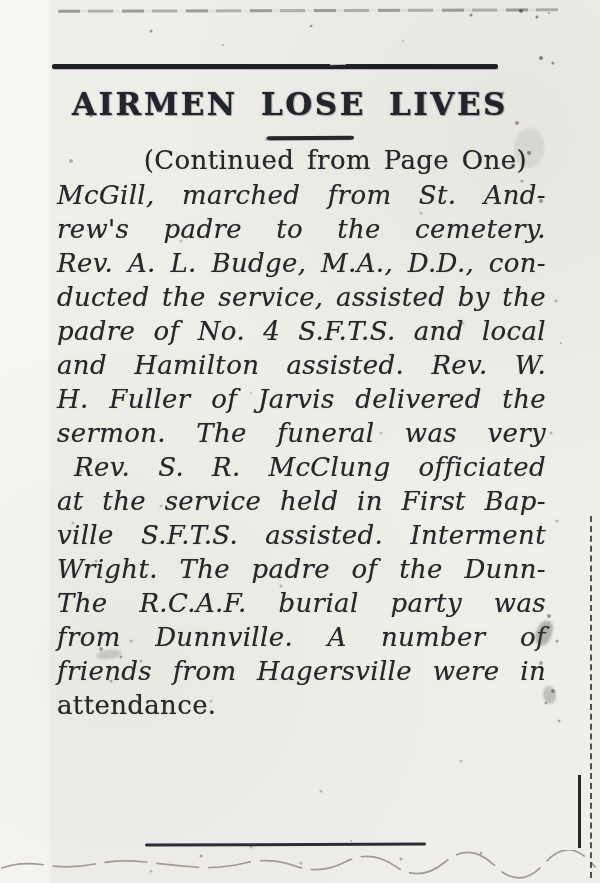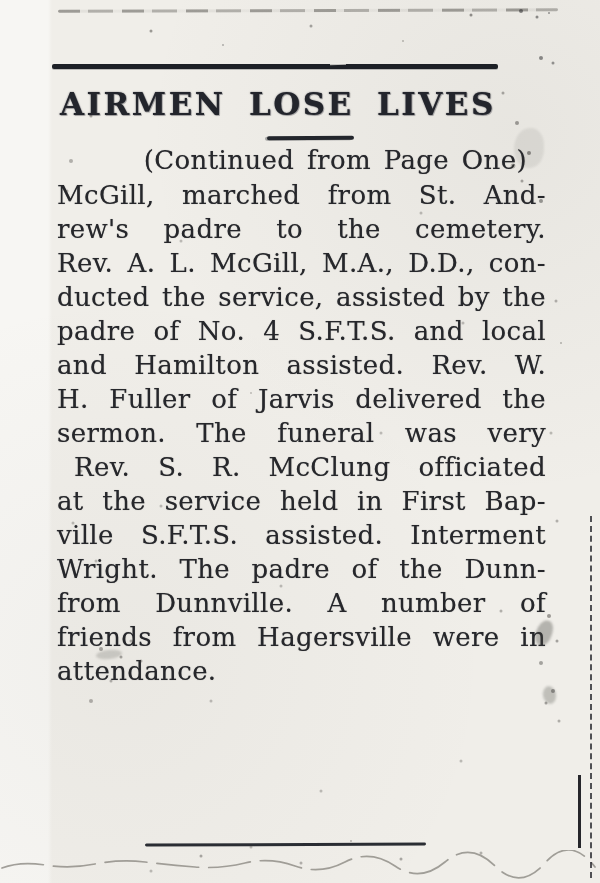--- a/index.html
+++ b/index.html
@@ -33,21 +33,21 @@
     border-radius: 2px;
     box-shadow: 0 1px 0 rgba(29,32,38,0.25);
   }
   .top-rule::after { 
     content:""; position:absolute; left:278px; top:-1.5px; width:16px; height:2px;
     background:#f0eee9; opacity:.8; transform: rotate(-2deg);
   }
 
   .headline {
     position: absolute; top: 86px; left: 60px; width: 460px; margin: 0;
-    font-size: 31px; font-weight: bold; text-align: left;
+    font-size: 31px; font-weight: bold; text-align: center;
     letter-spacing: 2.5px; word-spacing: 10px;
     color: #23252c;
     text-shadow: 0 0 1.6px rgba(30,32,42,0.65), 1px 0.5px 0.5px rgba(30,32,42,0.25);
   }
 
   .sub-rule {
     position: absolute; top: 136px; left: 267px; width: 87px; height: 3.5px;
     background: #23262c; border-radius: 2px; transform: rotate(-0.3deg);
     box-shadow: -2px 0.5px 0.5px rgba(35,38,44,0.35);
   }
@@ -57,21 +57,21 @@
     font-size: 26px; text-align: right; letter-spacing: 0.4px; word-spacing: 4px;
     text-shadow: 0 0 0.8px rgba(38,39,43,0.55);
   }
 
   .body-col {
     position: absolute; top: 178px; left: 57px; width: 489px;
     font-size: 26px; line-height: 34px; letter-spacing: 0.35px; word-spacing: 2px;
     text-shadow: 0 0 0.8px rgba(38,39,43,0.5);
   }
   .ln { white-space: nowrap; }
-  .just { text-align: justify; text-align-last: justify; white-space: normal; }
+  .just { text-align: justify; text-align-last: justify; white-space: normal; font-style: italic; }
   .left { text-align: left; text-align-last: left; }
   .indent { padding-left: 17px; }
 
   
   .bottom-rule {
     position: absolute; top: 843px; left: 145px; width: 281px; height: 3px;
     background: #2a2d33; border-radius: 2px; transform: rotate(-0.25deg);
   }
 
   
@@ -141,30 +141,31 @@
 
   <h1 class="headline">AIRMEN LOSE LIVES</h1>
 
   <div class="sub-rule"></div>
 
   <div class="continued">(Continued from Page One)</div>
 
   <div class="body-col">
     <div class="ln just">McGill, marched from St. And-</div>
     <div class="ln just">rew's padre to the cemetery.</div>
-    <div class="ln just">Rev. A. L. McGill, M.A., D.D., con-</div>
+    <div class="ln just">Rev. A. L. Budge, M.A., D.D., con-</div>
     <div class="ln just">ducted the service, assisted by the</div>
     <div class="ln just">padre of No. 4 S.F.T.S. and local</div>
     <div class="ln just">and Hamilton assisted.  Rev. W.</div>
     <div class="ln just">H. Fuller of Jarvis delivered the</div>
     <div class="ln just">sermon.   The funeral was very</div>
     <div class="ln just indent">Rev. S. R. McClung  officiated</div>
     <div class="ln just">at the service held in First Bap-</div>
     <div class="ln just">ville S.F.T.S. assisted.  Interment</div>
     <div class="ln just">Wright.  The padre of the Dunn-</div>
+    <div class="ln just">The R.C.A.F. burial party was</div>
     <div class="ln just">from Dunnville.  A number of</div>
     <div class="ln just">friends from Hagersville were in</div>
     <div class="ln left">attendance.</div>
   </div>
 
   <div class="bottom-rule"></div>
 
   <svg class="bottom-wave" width="600" height="30" viewBox="0 0 600 30">
     <path d="M2,18 Q20,11 45,15 T95,14 T145,12 T195,17 T245,13 T295,16 T345,12 T395,16 T445,12 T495,16 T545,13 T595,17" fill="none" stroke="#85837c" stroke-width="1.7" opacity="0.75" stroke-dasharray="42 10" stroke-linecap="round"></path>
   </svg>

